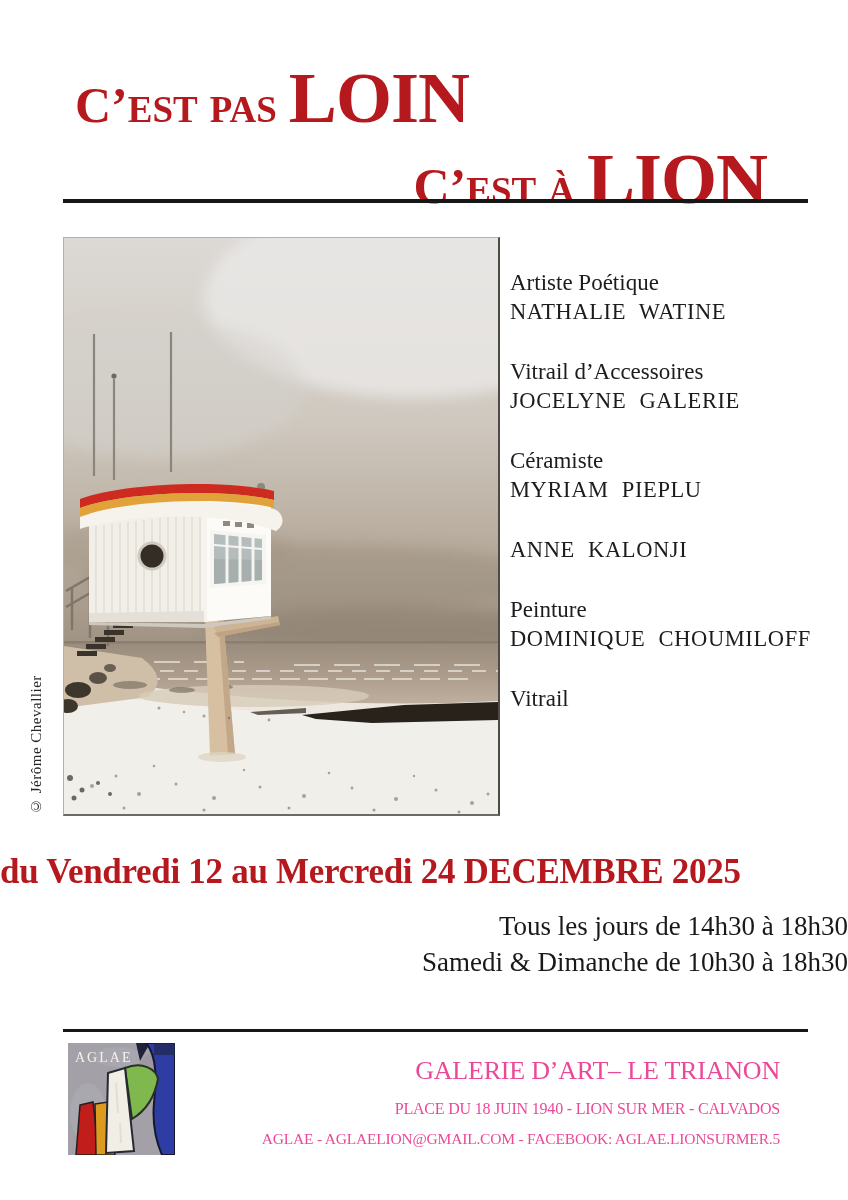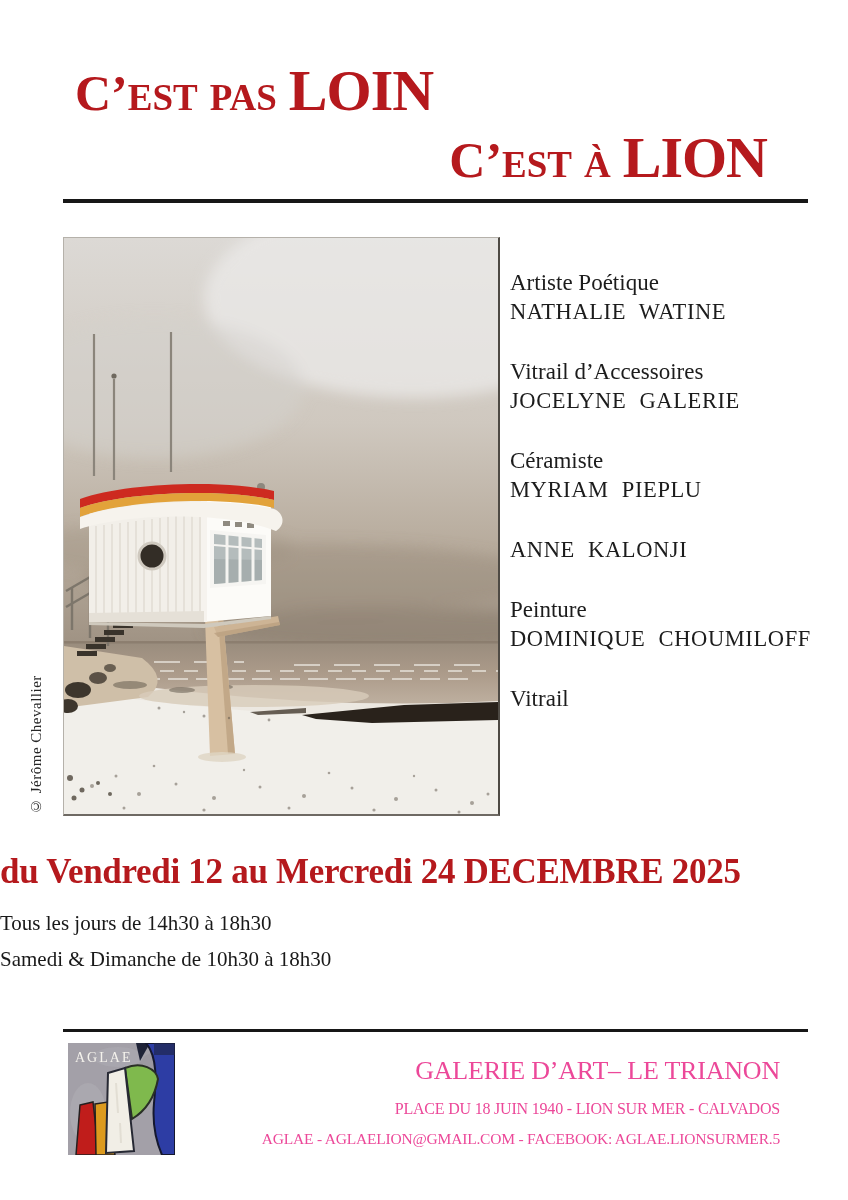--- a/index.html
+++ b/index.html
@@ -5,40 +5,40 @@
   html,body{margin:0;padding:0;background:#ffffff;}
   body{width:848px;height:1200px;position:relative;font-family:"Liberation Serif","DejaVu Serif",serif;color:#1c1c1c;overflow:hidden;}
   .abs{position:absolute;}
 
   
   .title-block{left:75px;top:62px;width:692px;}
   .title-line{white-space:nowrap;color:#b5191d;font-weight:bold;line-height:1;}
   .title-line .cap{font-size:50px;}
   .title-line .sm{font-size:37px;}
   .title-line .gap{display:inline-block;width:12px;}
-  .title-line .xl{font-size:58px;letter-spacing:-1px;}
+  .title-line .xl{font-size:72px;letter-spacing:-1px;}
   .title-line2{text-align:right;margin-top:9px;}
 
   .rule{left:63px;width:745px;background:#171717;}
   .rule1{top:199px;height:4px;}
   .rule2{top:1029px;height:3px;}
 
   
   .photo{left:63px;top:237px;width:434px;height:576px;border:1px solid #b5b1aa;border-right:2px solid #4e4a44;border-bottom:2px solid #6e6963;box-sizing:content-box;background:#d8d5d0;}
   .photo-credit{left:28px;top:652px;height:162px;writing-mode:vertical-rl;transform:rotate(180deg);font-size:15px;letter-spacing:.5px;color:#262626;}
 
   
   .artists{left:510px;top:268px;font-size:23px;}
   .artist-group{margin-bottom:31px;}
   .artist-category{line-height:29px;}
   .artist-name{line-height:29px;font-size:22.5px;letter-spacing:.6px;word-spacing:7px;}
 
   
   .date-range{left:0;top:852px;width:848px;font-size:35px;font-weight:bold;color:#b5191d;letter-spacing:-.3px;white-space:nowrap;}
-  .hours{left:0;width:848px;text-align:left;font-size:21px;color:#191919;white-space:nowrap;}
+  .hours{left:0;width:848px;text-align:right;font-size:27px;color:#191919;white-space:nowrap;}
   .hours1{top:911px;}
   .hours2{top:947px;}
 
   
   .logo{left:68px;top:1043px;width:107px;height:112px;}
   .footer-line{left:180px;width:600px;text-align:right;font-weight:normal;color:#ec4899;white-space:nowrap;}
   .gallery{top:1056px;font-size:26px;letter-spacing:-.2px;}
   .address{top:1100px;font-size:16px;letter-spacing:-.2px;}
   .contact{top:1130px;font-size:15.5px;letter-spacing:-.2px;}
 </style>

